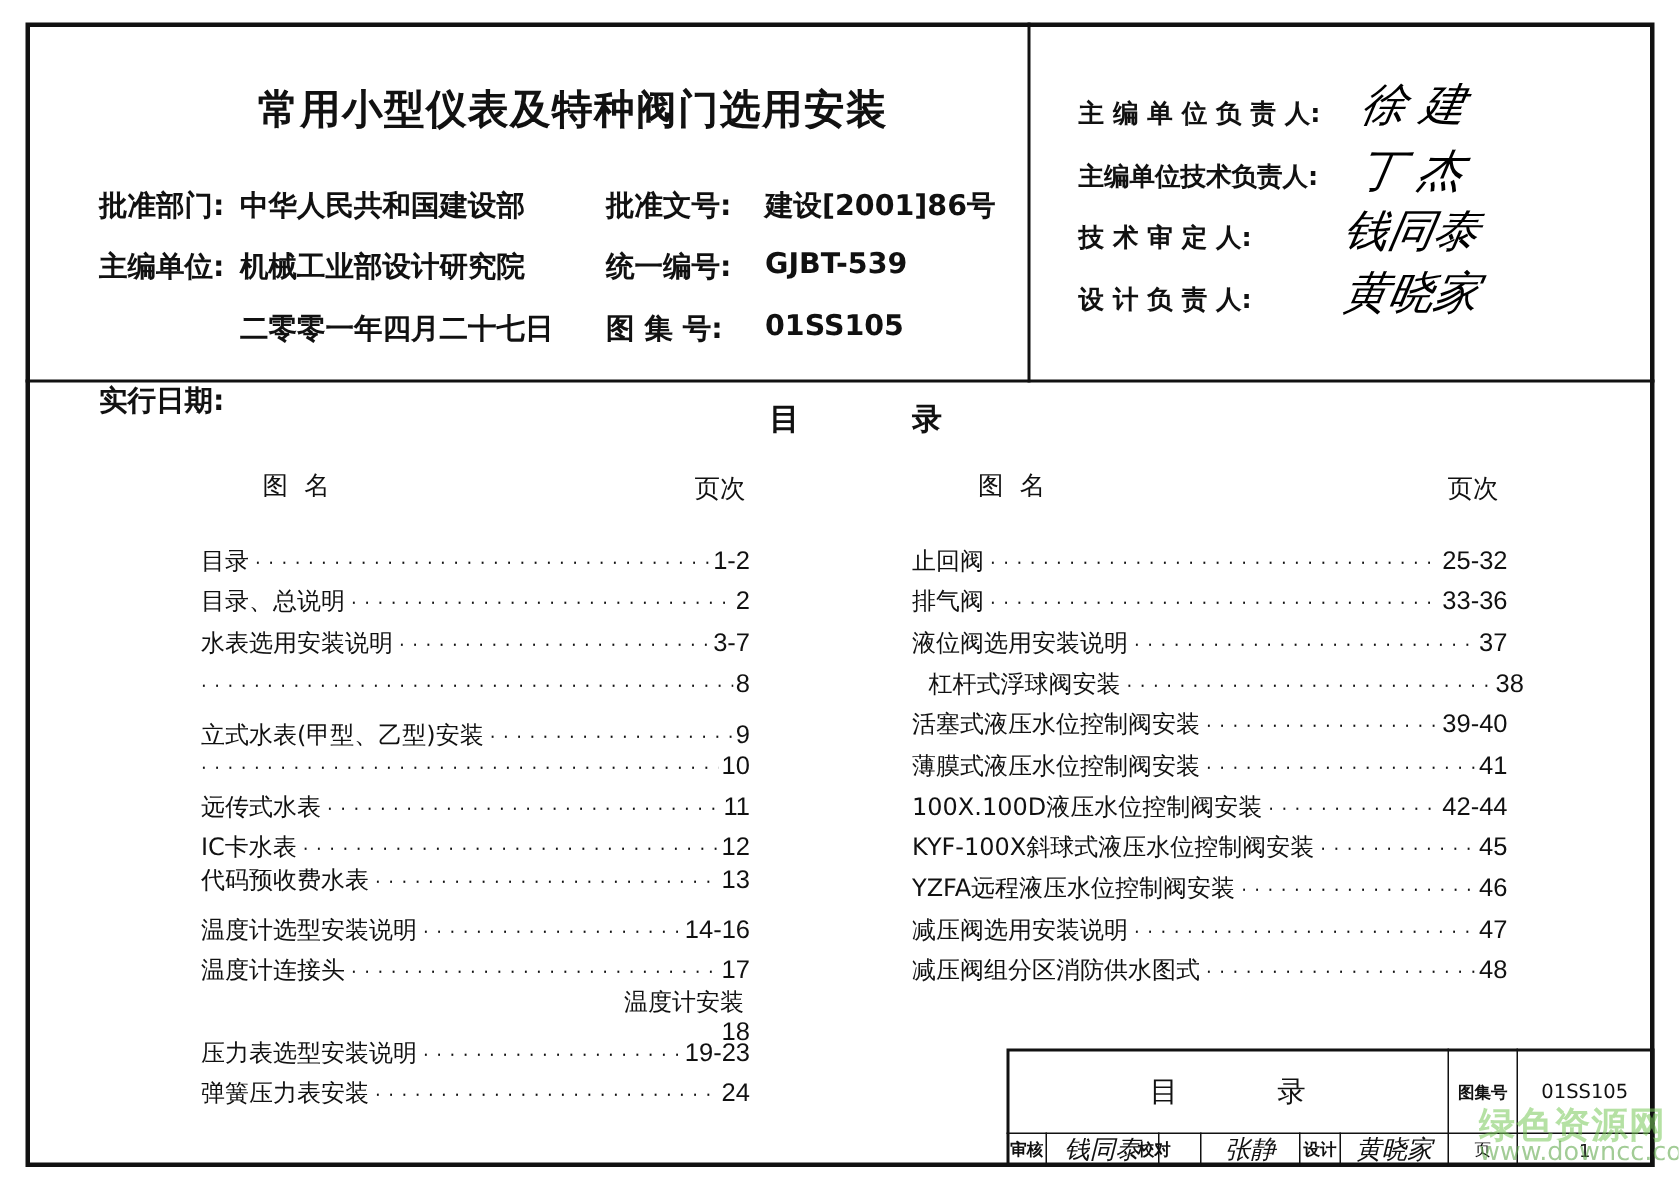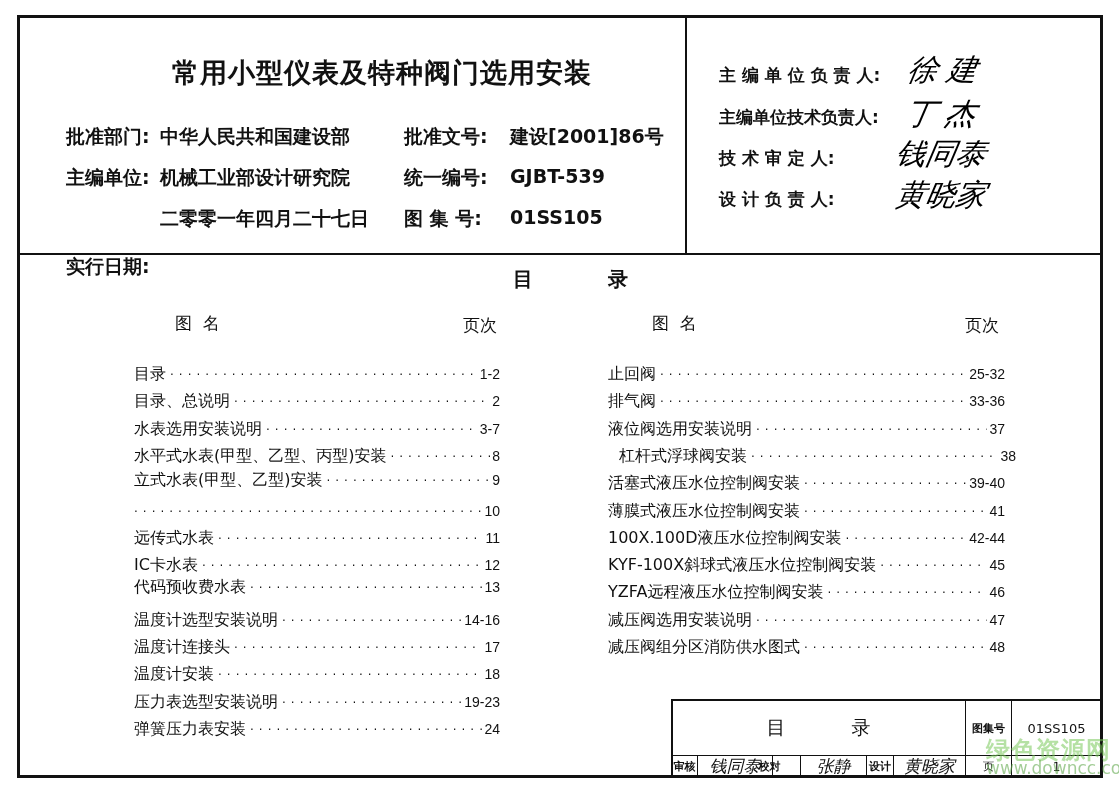--- a/index.html
+++ b/index.html
@@ -15,21 +15,21 @@
   .sign-label { font-size:17px; font-weight:bold; }
   .signature { font-family:"DejaVu Serif","Liberation Serif",serif; font-style:italic;
                font-size:30px; font-weight:normal; color:#000; transform:skewX(-10deg); }
   .toc-title { font-size:20px; font-weight:bold; letter-spacing:34px; }
   .col-head { font-size:17px; }
   .toc-row { position:absolute; height:26px; display:flex; align-items:flex-end;
              font-size:16px; line-height:20px; }
   .toc-name { white-space:nowrap; padding-right:4px; }
   .toc-dots { flex:1; overflow:hidden; white-space:nowrap; letter-spacing:5px;
               font-size:12px; line-height:18px; }
-  .toc-page { white-space:nowrap; padding-left:2px; font-family:"Liberation Sans Narrow","Liberation Sans",sans-serif; font-size:14px; }
+  .toc-page { white-space:nowrap; padding-left:2px; font-family:"Liberation Sans Narrow","Liberation Sans",sans-serif; font-size:17px; }
   .tb { position:absolute; border:2px solid #111; box-sizing:border-box; }
   .tb-cell { position:absolute; display:flex; align-items:center; justify-content:center;
              box-sizing:border-box; font-size:11px; }
   .tb-title { font-size:19px; letter-spacing:30px; }
   .tb-sig { font-family:"DejaVu Serif","Liberation Serif",serif; font-style:italic; font-size:17px; }
   .watermark { position:absolute; left:986px; top:734px; font-size:24px; font-weight:bold;
                color:rgba(120,200,90,0.55); letter-spacing:1px; }
   .watermark-url { position:absolute; left:986px; top:758px; font-size:17px;
                    color:rgba(100,170,80,0.6); }
 </style>
@@ -83,25 +83,24 @@
       <span class="toc-name">目录、总说明</span>
       <span class="toc-dots">····························································</span>
       <span class="toc-page">2</span>
     </div>
     <div class="toc-row" style="left: 134px; top: 412.6px; width: 366px;">
       <span class="toc-name">水表选用安装说明</span>
       <span class="toc-dots">····························································</span>
       <span class="toc-page">3-7</span>
     </div>
     <div class="toc-row" style="left: 134px; top: 439.9px; width: 366px;">
-      <span class="toc-name">水平式水表(甲型、乙型、丙型)安装</span>
       <span class="toc-dots">····························································</span>
       <span class="toc-page">8</span>
     </div>
-    <div class="toc-row" style="left: 134px; top: 464px; width: 366px;">
+    <div class="toc-row" style="left: 134px; top: 474px; width: 366px;">
       <span class="toc-name">立式水表(甲型、乙型)安装</span>
       <span class="toc-dots">····························································</span>
       <span class="toc-page">9</span>
     </div>
     <div class="toc-row" style="left: 134px; top: 494.5px; width: 366px;">
       <span class="toc-dots">····························································</span>
       <span class="toc-page">10</span>
     </div>
     <div class="toc-row" style="left: 134px; top: 521.8px; width: 366px;">
       <span class="toc-name">远传式水表</span>
@@ -121,21 +120,21 @@
     <div class="toc-row" style="left: 134px; top: 603.7px; width: 366px;">
       <span class="toc-name">温度计选型安装说明</span>
       <span class="toc-dots">····························································</span>
       <span class="toc-page">14-16</span>
     </div>
     <div class="toc-row" style="left: 134px; top: 631px; width: 366px;">
       <span class="toc-name">温度计连接头</span>
       <span class="toc-dots">····························································</span>
       <span class="toc-page">17</span>
     </div>
-    <div class="toc-row" style="left: 134px; top: 658.3px; width: 366px;">
+    <div class="toc-row" style="left: 134px; top: 658.3px; width: 366px; flex-direction: column;">
       <span class="toc-name">温度计安装</span>
       <span class="toc-dots">····························································</span>
       <span class="toc-page">18</span>
     </div>
     <div class="toc-row" style="left: 134px; top: 685.6px; width: 366px;">
       <span class="toc-name">压力表选型安装说明</span>
       <span class="toc-dots">····························································</span>
       <span class="toc-page">19-23</span>
     </div>
     <div class="toc-row" style="left: 134px; top: 712.9px; width: 366px;">

